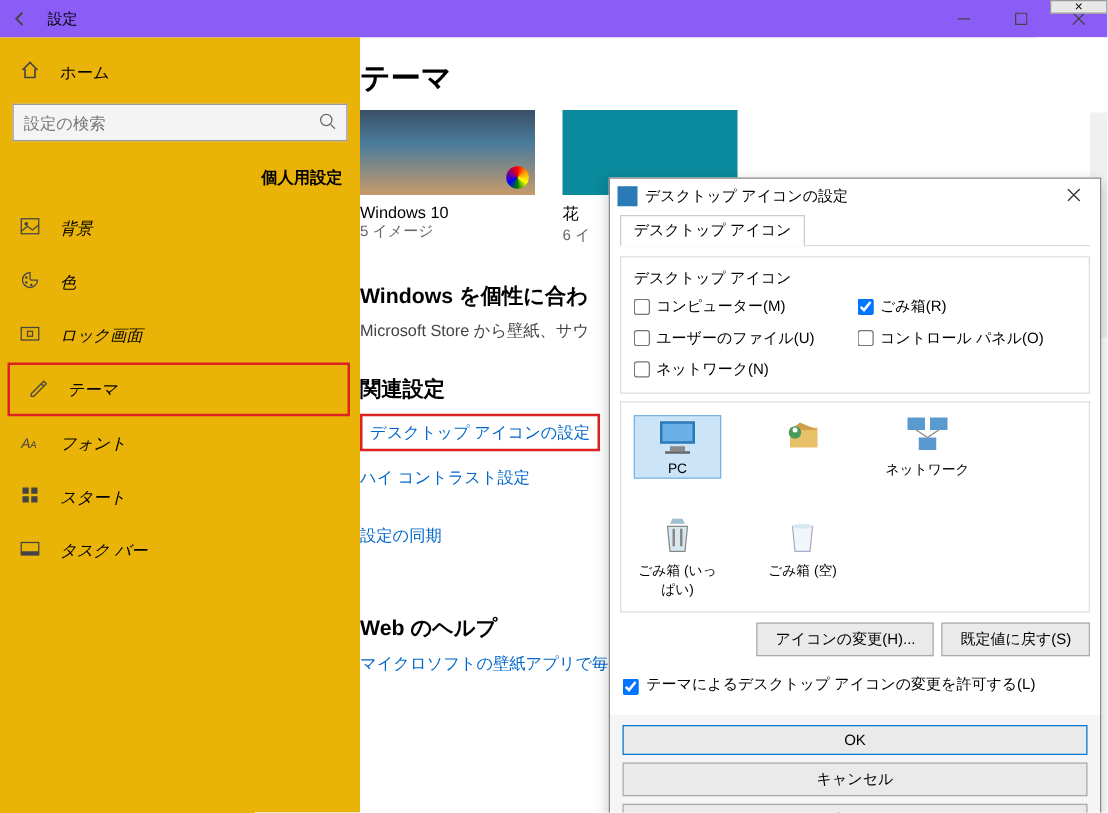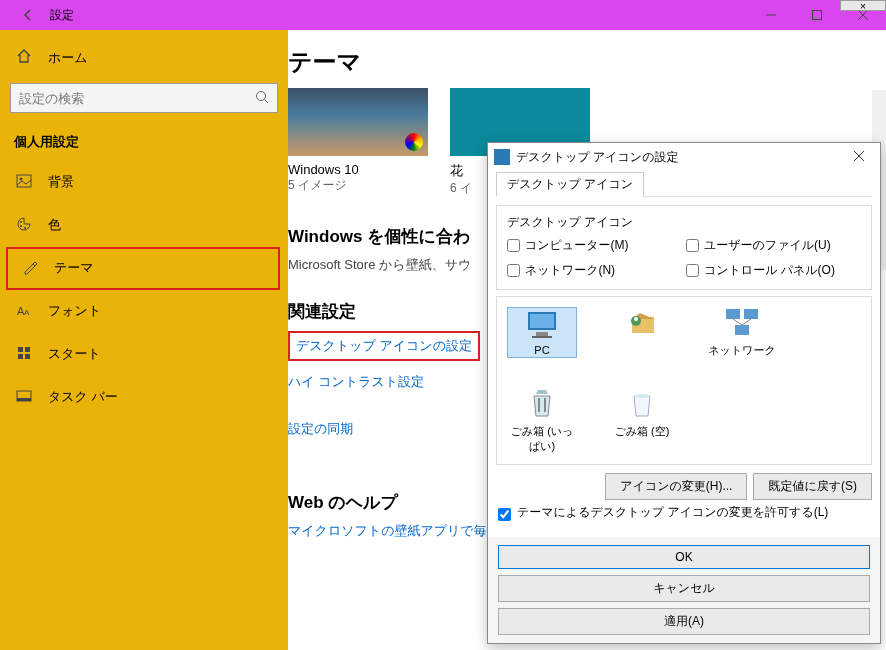--- a/index.html
+++ b/index.html
@@ -2,36 +2,36 @@
 <html><head>
 <meta charset="utf-8">
 <style>
 * { box-sizing: border-box; margin: 0; padding: 0; font-family: "Yu Gothic UI", "Segoe UI", sans-serif; }
 body { width: 886px; height: 650px; background: #fff; position: relative; overflow: hidden; font-size: 13px; }
 
 
 .corner-btn { position: absolute; top: 0; right: 0; width: 46px; height: 11px; background: #e8e8e8; border: 1px solid #999; display: flex; align-items: center; justify-content: center; font-size: 11px; }
 
 
-.titlebar { height: 30px; background: #d946ef; display: flex; align-items: center; padding-left: 12px; }
+.titlebar { height: 30px; background: #8b5cf6; display: flex; align-items: center; padding-left: 0; }
 .titlebar .back { width: 32px; height: 30px; display: flex; align-items: center; justify-content: center; color: #444; }
 .titlebar .title { flex: 1; font-size: 12px; color: #000; padding-left: 6px; }
 .titlebar .winbtns { display: flex; }
 .titlebar .winbtn { width: 46px; height: 30px; display: flex; align-items: center; justify-content: center; color: #444; }
 
 .container { display: flex; height: 620px; }
 
 
 .sidebar { width: 288px; background: #eab308; padding: 8px 0; }
 .home { display: flex; align-items: center; padding: 10px 16px; font-size: 13px; }
 .home .icon, .navitem .icon { width: 20px; margin-right: 12px; color: #444; }
 .searchbox { margin: 6px 10px 14px 10px; border: 1px solid #999; height: 30px; display: flex; align-items: center; padding: 0 8px; background: #f4f4f4; }
 .searchbox input { flex: 1; border: none; background: transparent; font-size: 13px; outline: none; }
-.section-label { font-weight: 600; font-size: 13px; padding: 6px 14px 10px 14px; }
-.navitem { display: flex; align-items: flex-start; padding: 12px 16px; font-size: 13px; }
+.section-label { font-weight: 600; font-size: 13px; padding: 6px 14px 10px 14px; text-align: right; }
+.navitem { display: flex; align-items: center; padding: 12px 16px; font-size: 13px; font-style: italic; }
 .navitem.active { border: 2px solid #d22; padding: 10px 14px; margin: 0 8px 0 6px; }
 
 
 .main { flex: 1; padding: 16px 10px 10px 0; background: #fff; position: relative; }
 .main h1 { font-weight: 600; font-size: 24px; margin-bottom: 10px; }
 .themes { display: flex; gap: 22px; margin-bottom: 28px; }
 .theme { width: 140px; }
 .theme .thumb { width: 140px; height: 68px; background: linear-gradient(180deg,#3a4f66 0%,#4a7c9c 40%,#c79a6a 100%); position: relative; }
 .theme .thumb.flower { background: #0a8a9c; }
 .theme .thumb .colorwheel { position: absolute; bottom: 5px; right: 5px; width: 18px; height: 18px; border-radius: 50%; background: conic-gradient(red,orange,yellow,green,blue,purple,red); }
@@ -58,21 +58,21 @@
 .chk { display: flex; align-items: center; gap: 5px; font-size: 12px; }
 .chk input { width: 13px; height: 13px; }
 
 .iconbox { border: 1px solid #ddd; padding: 10px; margin-bottom: 8px; }
 .iconrow { display: flex; gap: 30px; flex-wrap: wrap; }
 .iconitem { width: 70px; text-align: center; }
 .iconitem .iconsvg { width: 40px; height: 32px; margin: 0 auto 4px auto; }
 .iconitem .label { font-size: 11px; }
 .iconitem.selected { background: #cce4f7; border: 1px solid #7ab3e0; }
 
-.dlg-btns { display: flex; gap: 6px; justify-content: flex-end; margin-bottom: 0; }
+.dlg-btns { display: flex; gap: 6px; justify-content: flex-end; margin-bottom: 10px; }
 .dlg-btns button, .footer-btns button { padding: 4px 14px; font-size: 12px; border: 1px solid #aaa; background: #eaeaea; }
 .allow-row { display: flex; align-items: flex-end; gap: 6px; padding: 4px 2px 10px 2px; font-size: 12px; }
 .dlg-footer { padding: 8px 10px; background: #f5f5f5; display: flex; gap: 6px; justify-content: flex-end; flex-direction: column; }
 .dlg-footer button { padding: 4px 20px; font-size: 12px; border: 1px solid #aaa; background: #eaeaea; min-width: 72px; }
 .dlg-footer button.primary { border: 1px solid #0078d4; }
 
 .edge-strip { position: absolute; right: 0; top: 30px; width: 56px; height: 620px; background: #fff; }
 .edge-strip .scrolltrack { position: absolute; right: 0; top: 60px; width: 14px; height: 180px; background: #f0f0f0; }
 </style>
 </head>
@@ -133,20 +133,27 @@
         </div>
         <div class="navitem">
           <span class="icon"><svg width="16" height="16">
               <path d="M8 2 A6 6 0 1 0 14 8 H9 A1 1 0 0 1 8 7 Z" stroke="#444" fill="none"></path>
               <circle cx="5" cy="6" r="1" fill="#444"></circle>
               <circle cx="5" cy="10" r="1" fill="#444"></circle>
               <circle cx="9" cy="12" r="1" fill="#444"></circle>
             </svg></span>
           <span>色</span>
         </div>
+        <div class="navitem">
+          <span class="icon"><svg width="16" height="16">
+              <rect x="1" y="3" width="14" height="10" stroke="#444" fill="none"></rect>
+              <rect x="6" y="6" width="4" height="4" stroke="#444" fill="none"></rect>
+            </svg></span>
+          <span>ロック画面</span>
+        </div>
         <div class="navitem active">
           <span class="icon"><svg width="16" height="16">
               <path d="M3 13 L11 5 L13 7 L5 15 L3 15 Z M11 5 L13 3 L15 5 L13 7" stroke="#444" fill="none"></path>
             </svg></span>
           <span>テーマ</span>
         </div>
         <div class="navitem">
           <span class="icon"><svg width="16" height="16">
               <text x="1" y="13" font-size="11" fill="#444">A</text>
               <text x="8" y="13" font-size="8" fill="#444">A</text>
@@ -219,30 +226,34 @@
       <div class="tab">デスクトップ アイコン</div>
     </div>
     <div class="groupbox">
       <div class="legend">デスクトップ アイコン</div>
       <div class="checkgrid" id="checkgrid">
           <label class="chk">
             <input type="checkbox" style="">
             <span>コンピューター(M)</span>
           </label>
           <label class="chk">
+            <input type="checkbox" checked="" style="">
+            <span>ごみ箱(R)</span>
+          </label>
+          <label class="chk">
             <input type="checkbox" style="">
             <span>ユーザーのファイル(U)</span>
           </label>
           <label class="chk">
             <input type="checkbox" style="">
+            <span>コントロール パネル(O)</span>
+          </label>
+          <label class="chk">
+            <input type="checkbox" style="">
             <span>ネットワーク(N)</span>
-          </label>
-          <label class="chk">
-            <input type="checkbox" style="">
-            <span>コントロール パネル(O)</span>
           </label>
         </div>
     </div>
     <div class="iconbox">
       <div class="iconrow" id="iconrow">
           <div class="iconitem selected">
             <div class="iconsvg"><svg width="40" height="32">
                 <rect x="6" y="4" width="28" height="18" fill="#2a7ab8"></rect>
                 <rect x="8" y="6" width="24" height="14" fill="#6bb0e8"></rect>
                 <rect x="14" y="24" width="12" height="4" fill="#888"></rect>

